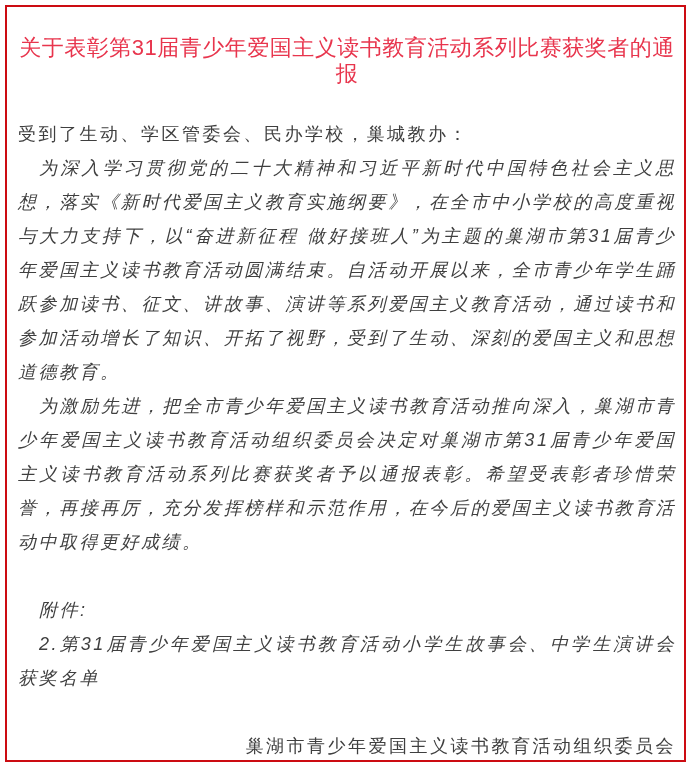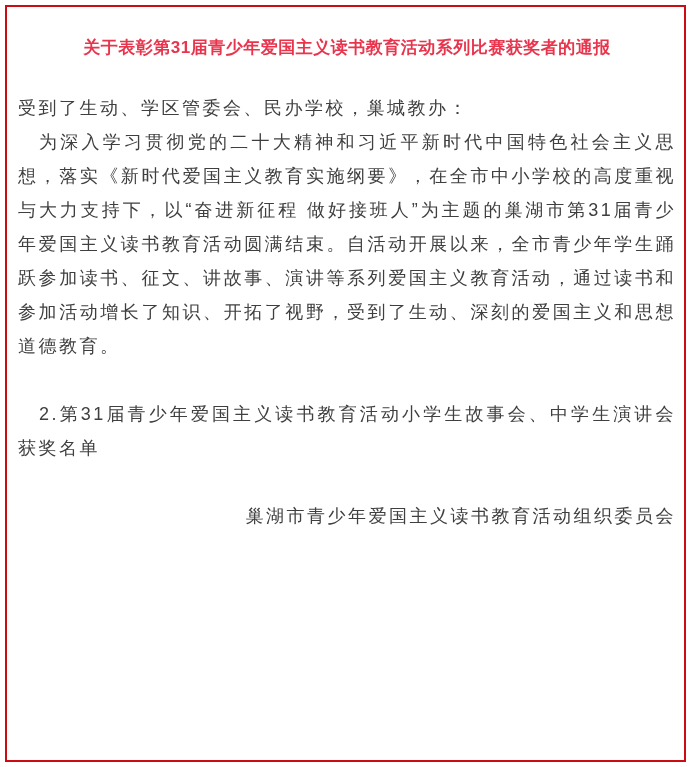--- a/index.html
+++ b/index.html
@@ -18,57 +18,59 @@
   }
   .frame {
     height: 100%;
     box-sizing: border-box;
     border: 2px solid var(--border-red, #cc0c12);
     padding: 28px 8px 0 11px;
     overflow: hidden;
   }
   .title {
     margin: 0 0 30px 0;
-    font-size: 17px;
+    font-size: 22px;
     line-height: 26px;
-    font-weight: bold;
+    font-weight: normal;
     text-align: center;
     letter-spacing: 0.5px;
     color: var(--title-red, #e8354d);
   }
   .bodytext {
     color: var(--body-text, #3f3f3f);
     font-size: 18px;
     line-height: 34px;
     letter-spacing: 2.5px;
     text-align: justify;
   }
   p.line { margin: 0; }
   .salutation { text-indent: 0; }
-  .para { text-indent: 21px; }
+  .para { text-indent: 21px; font-style: italic; }
   .attachments { margin-top: 34px; }
   .sign-block { margin-top: 34px; text-align: right; }
   .sign { margin: 0; }
 </style>
 </head>
 <body>
 
 <div class="page">
   <div class="frame">
 
     <h1 class="title">关于表彰第31届青少年爱国主义读书教育活动系列比赛获奖者的通报</h1>
 
     <div class="bodytext">
 
       <p class="line salutation">受到了生动、学区管委会、民办学校，巢城教办：</p>
 
       <p class="line para">为深入学习贯彻党的二十大精神和习近平新时代中国特色社会主义思想，落实《新时代爱国主义教育实施纲要》，在全市中小学校的高度重视与大力支持下，以“奋进新征程 做好接班人”为主题的巢湖市第31届青少年爱国主义读书教育活动圆满结束。自活动开展以来，全市青少年学生踊跃参加读书、征文、讲故事、演讲等系列爱国主义教育活动，通过读书和参加活动增长了知识、开拓了视野，受到了生动、深刻的爱国主义和思想道德教育。</p>
 
+      <p class="line para">为激励先进，把全市青少年爱国主义读书教育活动推向深入，巢湖市青少年爱国主义读书教育活动组织委员会决定对巢湖市第31届青少年爱国主义读书教育活动系列比赛获奖者予以通报表彰。希望受表彰者珍惜荣誉，再接再厉，充分发挥榜样和示范作用，在今后的爱国主义读书教育活动中取得更好成绩。</p>
 
       <div class="attachments">
+        <p class="line para">附件:</p>
         <p class="line para">2.第31届青少年爱国主义读书教育活动小学生故事会、中学生演讲会获奖名单</p>
       </div>
 
       <div class="sign-block">
         <p class="line sign">巢湖市青少年爱国主义读书教育活动组织委员会</p>
 
       </div>
 
     </div>
   </div>

